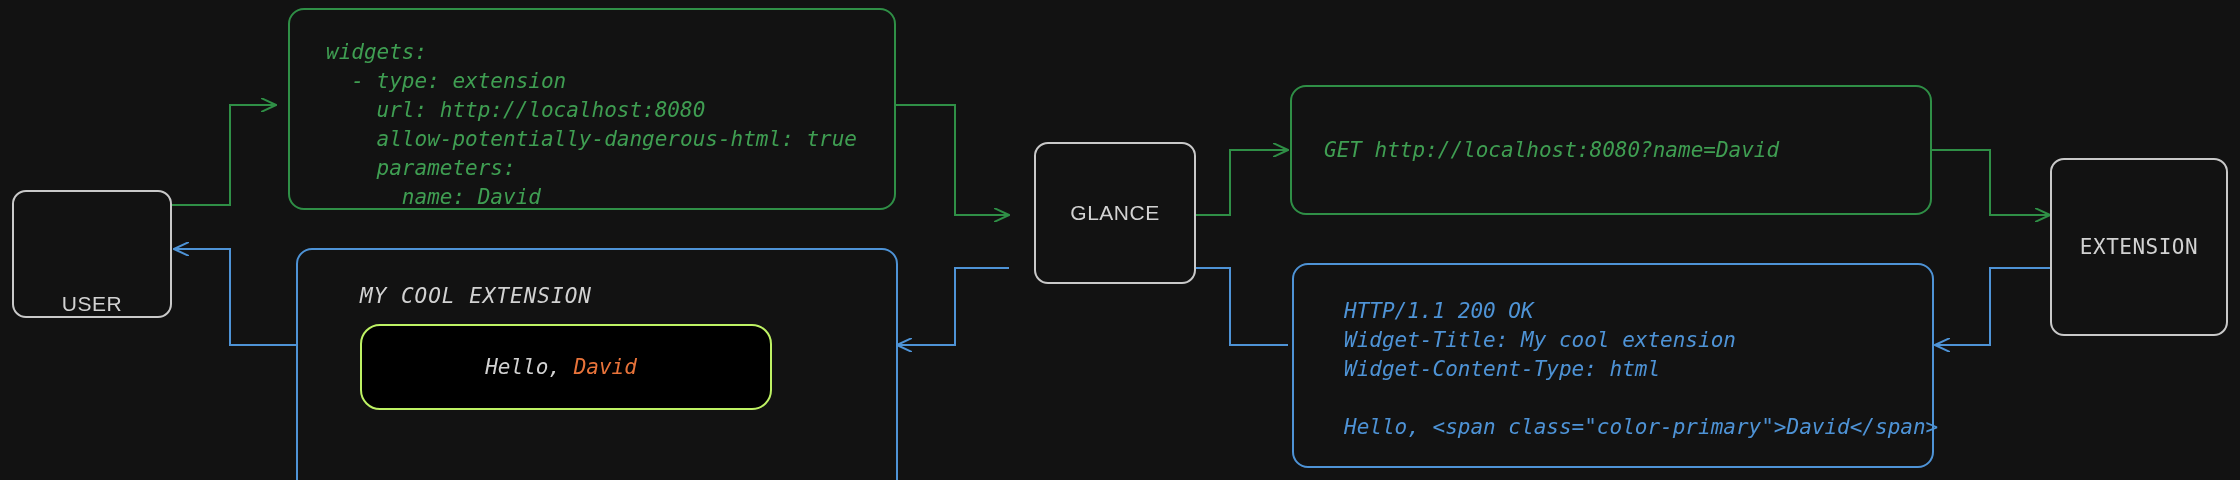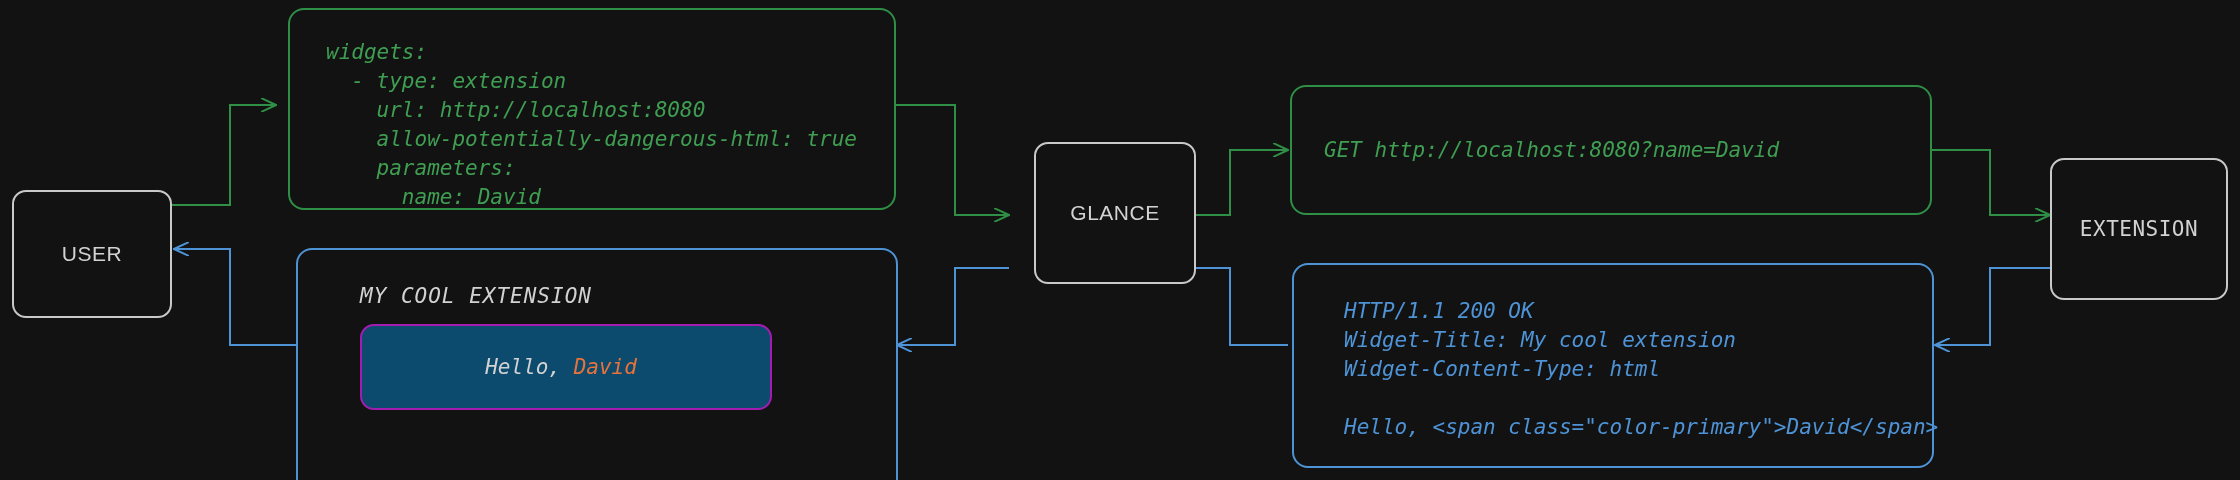--- a/index.html
+++ b/index.html
@@ -73,23 +73,23 @@
   
   .widget-title {
     color: #d2d2d2;
     font-family: "DejaVu Sans Mono", monospace;
     font-size: 21px;
     letter-spacing: 1px;
     white-space: nowrap;
   }
   .widget-body {
     box-sizing: border-box;
-    border: 2px solid #a21caf;
-    border-radius: 14px;
-    background: #0c4a6e;
+    border: 2px solid #bef264;
+    border-radius: 20px;
+    background: #000000;
     display: flex;
     align-items: center;
   }
   .widget-text {
     font-family: "DejaVu Sans Mono", monospace;
     font-size: 21px;
     color: #d2d2d2;
     white-space: pre;
     padding-left: 22px;
   }
@@ -123,29 +123,29 @@
       <path stroke="#4e93d6" marker-end="url(#arrowBlue)" d="M2050,268 L1990,268 L1990,345 L1935,345"></path>
 
       <path stroke="#4e93d6" marker-end="url(#arrowBlue)" d="M1288,345 L1230,345 L1230,268 L1172,268"></path>
 
       <path stroke="#4e93d6" marker-end="url(#arrowBlue)" d="M1009,268 L955,268 L955,345 L897,345"></path>
 
       <path stroke="#4e93d6" marker-end="url(#arrowBlue)" d="M296,345 L230,345 L230,249 L174,249"></path>
     </g>
   </svg>
 
-  <div class="node actor" style="left:12px; top:190px; width:160px; height:128px;">
+  <div class="node actor" style="left:12px; top:190px; width:160px; height:128px;align-items:flex-end;">
     <span class="actor-label sans">USER</span>
   </div>
 
   <div class="node actor" style="left:1010px; top:142px; width:162px; height:142px;margin-left:24px;">
     <span class="actor-label sans">GLANCE</span>
   </div>
 
-  <div class="node actor" style="left:2050px; top:158px; width:178px; height:142px;">
+  <div class="node actor" style="left:2050px; top:158px; width:178px; height:178px;">
     <span class="actor-label mono">EXTENSION</span>
   </div>
 
   <div class="panel green" style="left:288px; top:8px; width:608px; height:202px; padding:28px 0 0 36px;">
     <pre class="code green">widgets:
   - type: extension
     url: http://localhost:8080
     allow-potentially-dangerous-html: true
     parameters:
       name: David</pre>

